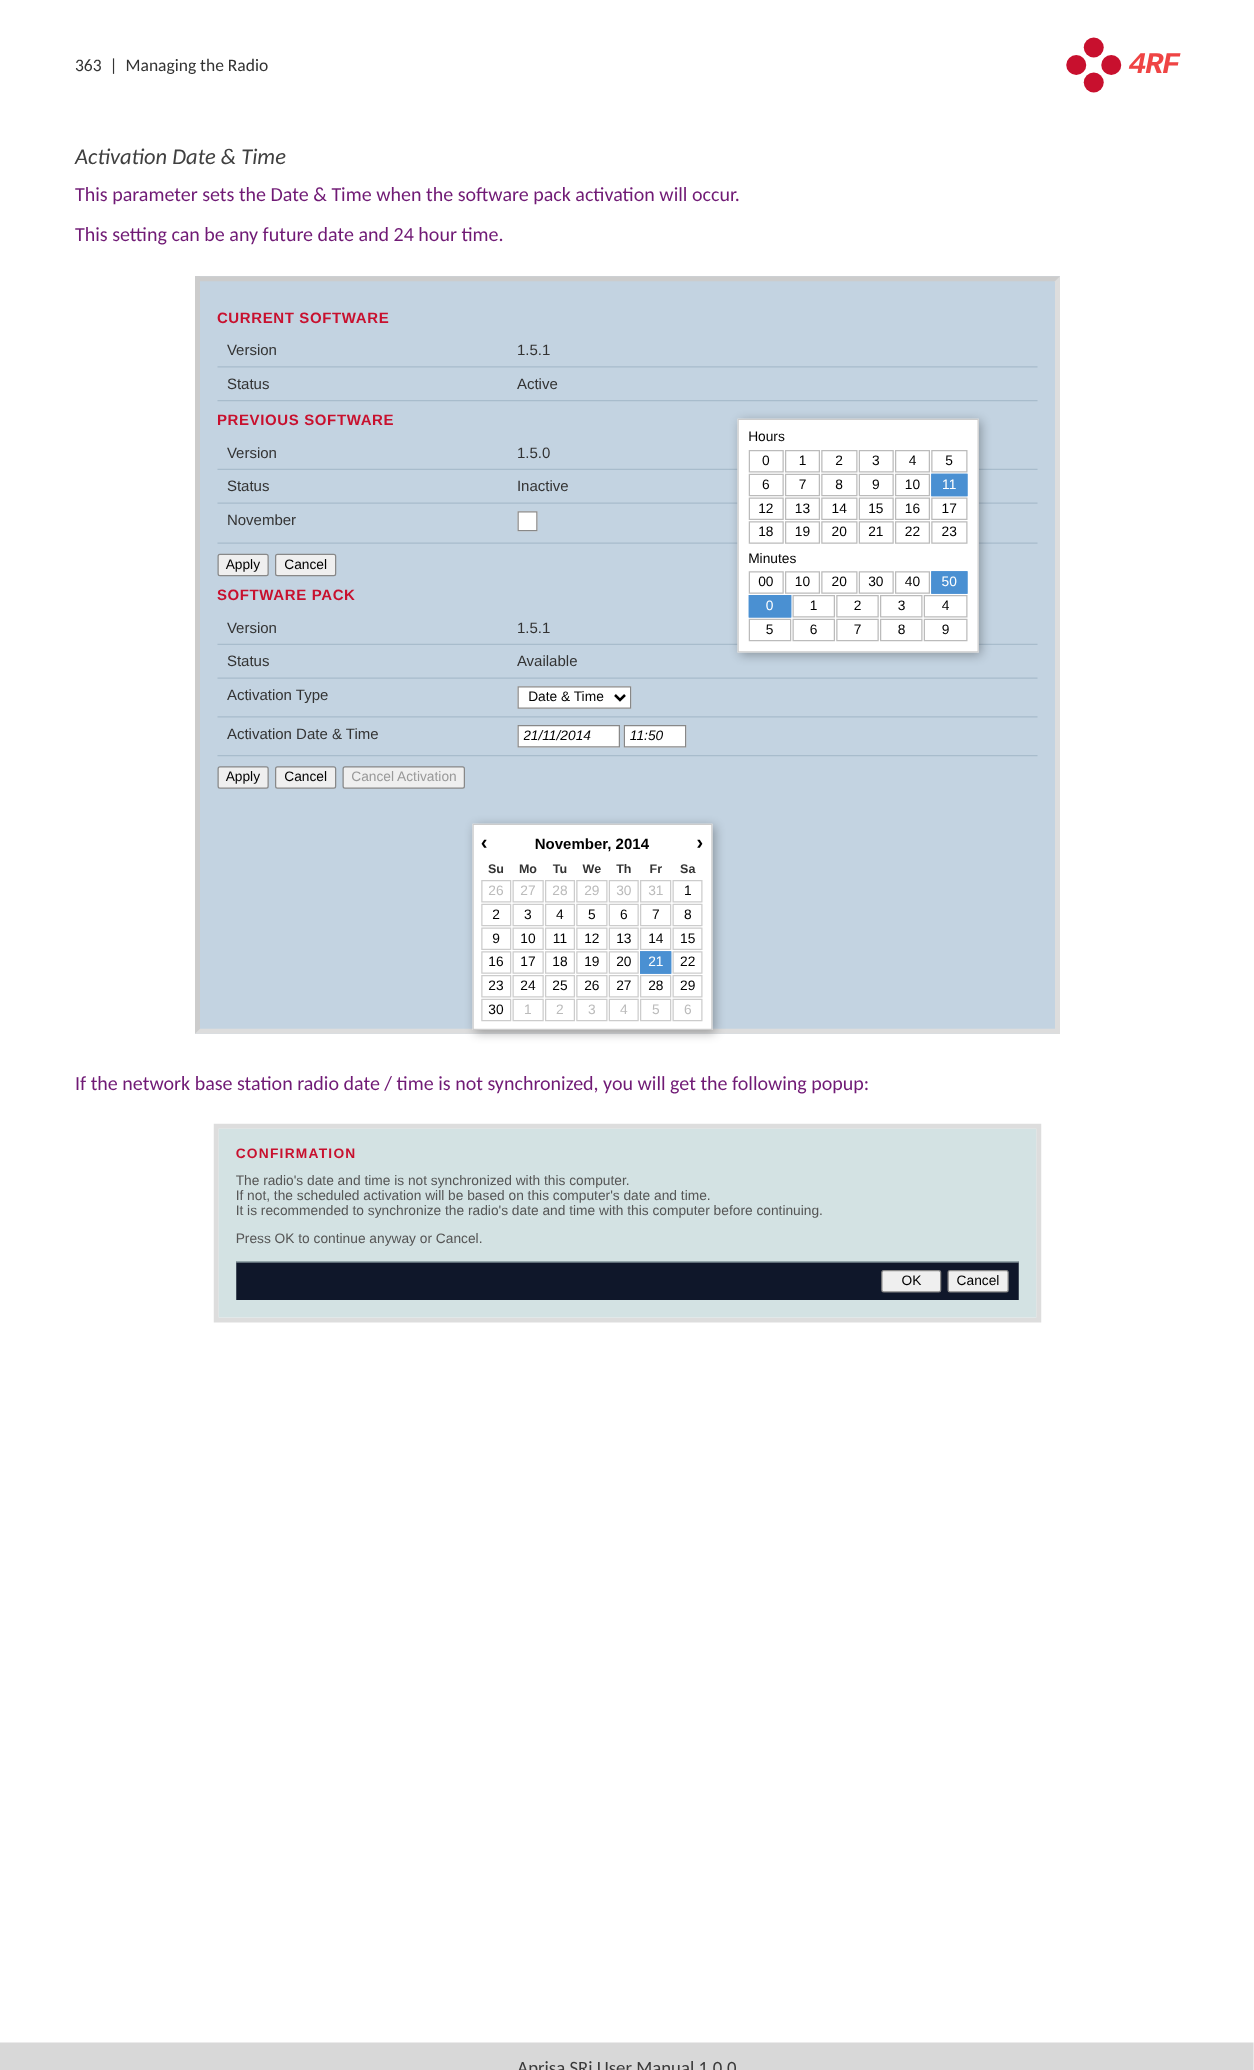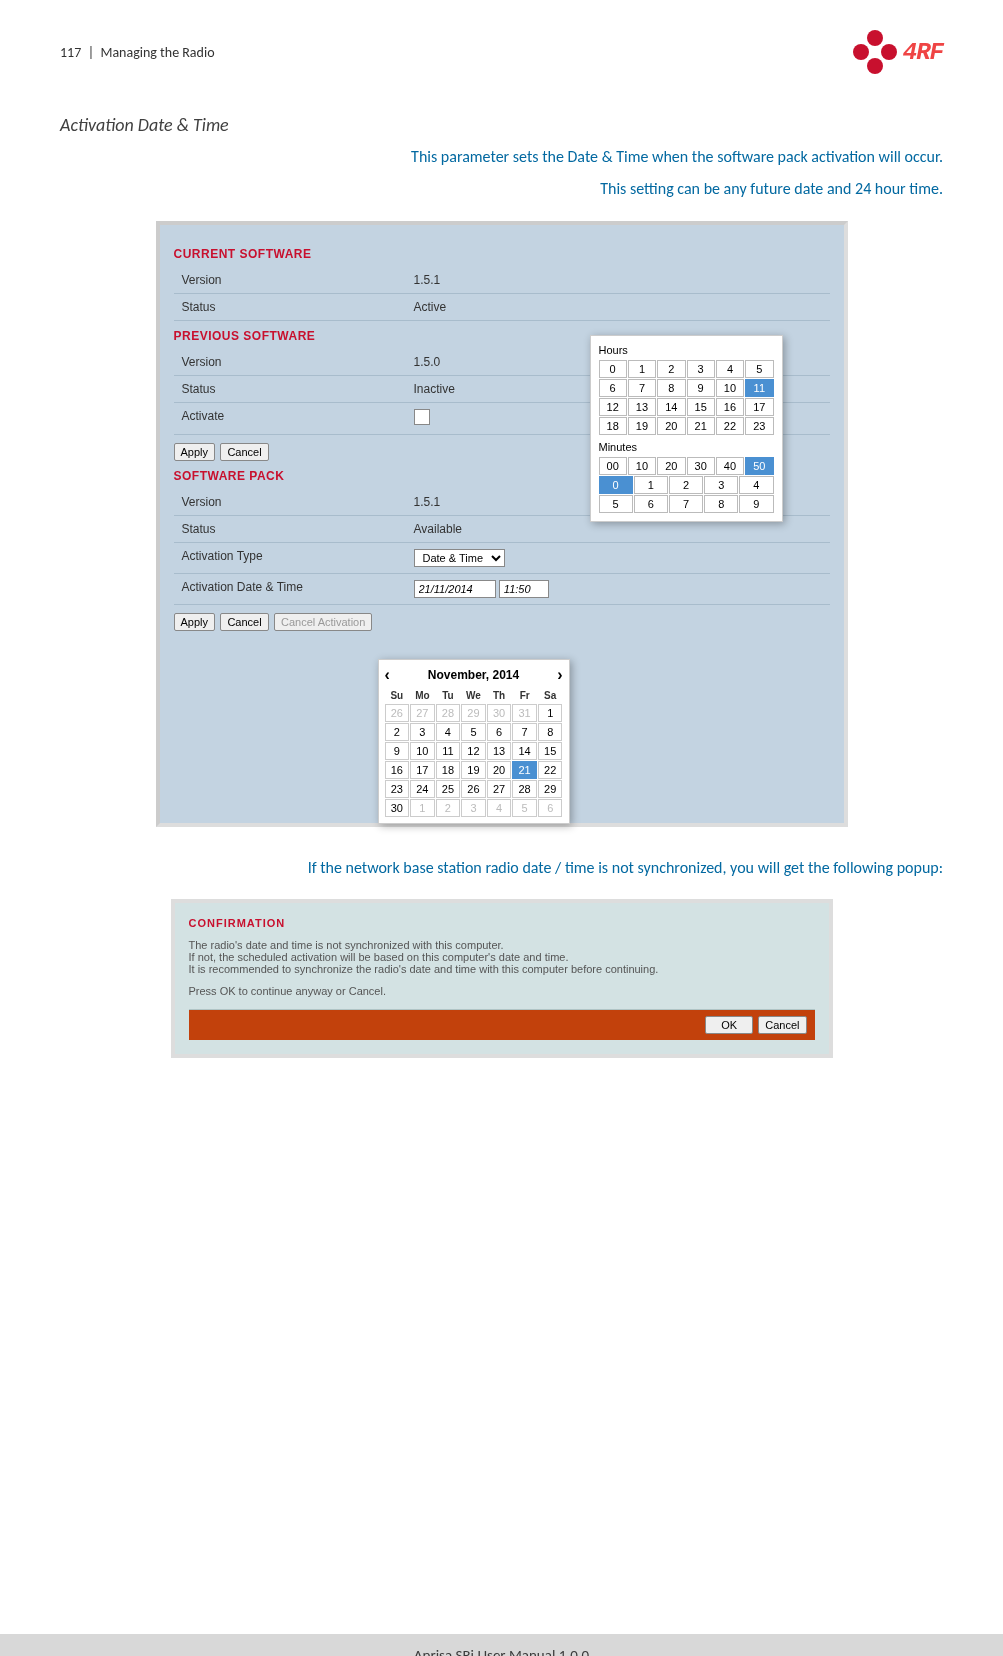--- a/index.html
+++ b/index.html
@@ -58,22 +58,21 @@
     .section-title {
       font-style: italic;
       font-size: 18px;
       color: #404040;
       margin-bottom: 10px;
     }
     .body-text {
       font-size: 16px;
       line-height: 1.4;
       margin-bottom: 10px;
-      color: #0369a1;
-      text-align: right;
+      color: #701a75;
     }
     .screenshot-wrap {
       display: flex;
       justify-content: center;
       margin: 20px 0 30px 0;
     }
     .screenshot1 {
       width: 656px;
       background: #c3d3e1;
       border: 4px solid #ddd;
@@ -247,21 +246,21 @@
     .conf-title {
       color: #c8102e;
       font-weight: bold;
       font-size: 11px;
       letter-spacing: 1px;
       margin-bottom: 10px;
     }
     .conf-btns {
       text-align: right;
       margin-top: 12px;
-      background: #c2410c;
+      background: #0f172a;
       border-top: 1px solid #b0c4c5;
       padding: 6px;
     }
     .footer {
       position: absolute;
       bottom: 10px;
       left: 0;
       right: 0;
       background: #d8d8d8;
       padding: 12px 0;
@@ -269,21 +268,21 @@
       font-size: 15px;
       color: #3a3a3a;
     }
   </style>
 </head>
 <body>
 
 <div class="page">
   <div class="header">
     <div class="header-text">
-      <span>117</span>
+      <span>363</span>
       &nbsp;<span>|</span>&nbsp;
       <span>Managing the Radio</span>
     </div>
     <div class="logo">
       <span class="logo-dots">
         <span class="dot dot1"></span>
           <span class="dot dot2"></span>
           <span class="dot dot3"></span>
           <span class="dot dot4"></span>
       </span>
@@ -311,21 +310,21 @@
         <div class="sw-heading">PREVIOUS SOFTWARE</div>
         <div class="sw-row">
           <div>Version</div>
           <div>1.5.0</div>
         </div>
         <div class="sw-row">
           <div>Status</div>
           <div>Inactive</div>
         </div>
         <div class="sw-row">
-          <div>Activate</div>
+          <div>November</div>
           <div><span class="small-chk"></span></div>
         </div>
         <div class="btn-bar">
           <button class="std-btn">Apply</button>
           <button class="std-btn">Cancel</button>
         </div>
 
         <div class="sw-heading">SOFTWARE PACK</div>
         <div class="sw-row">
           <div>Version</div>

